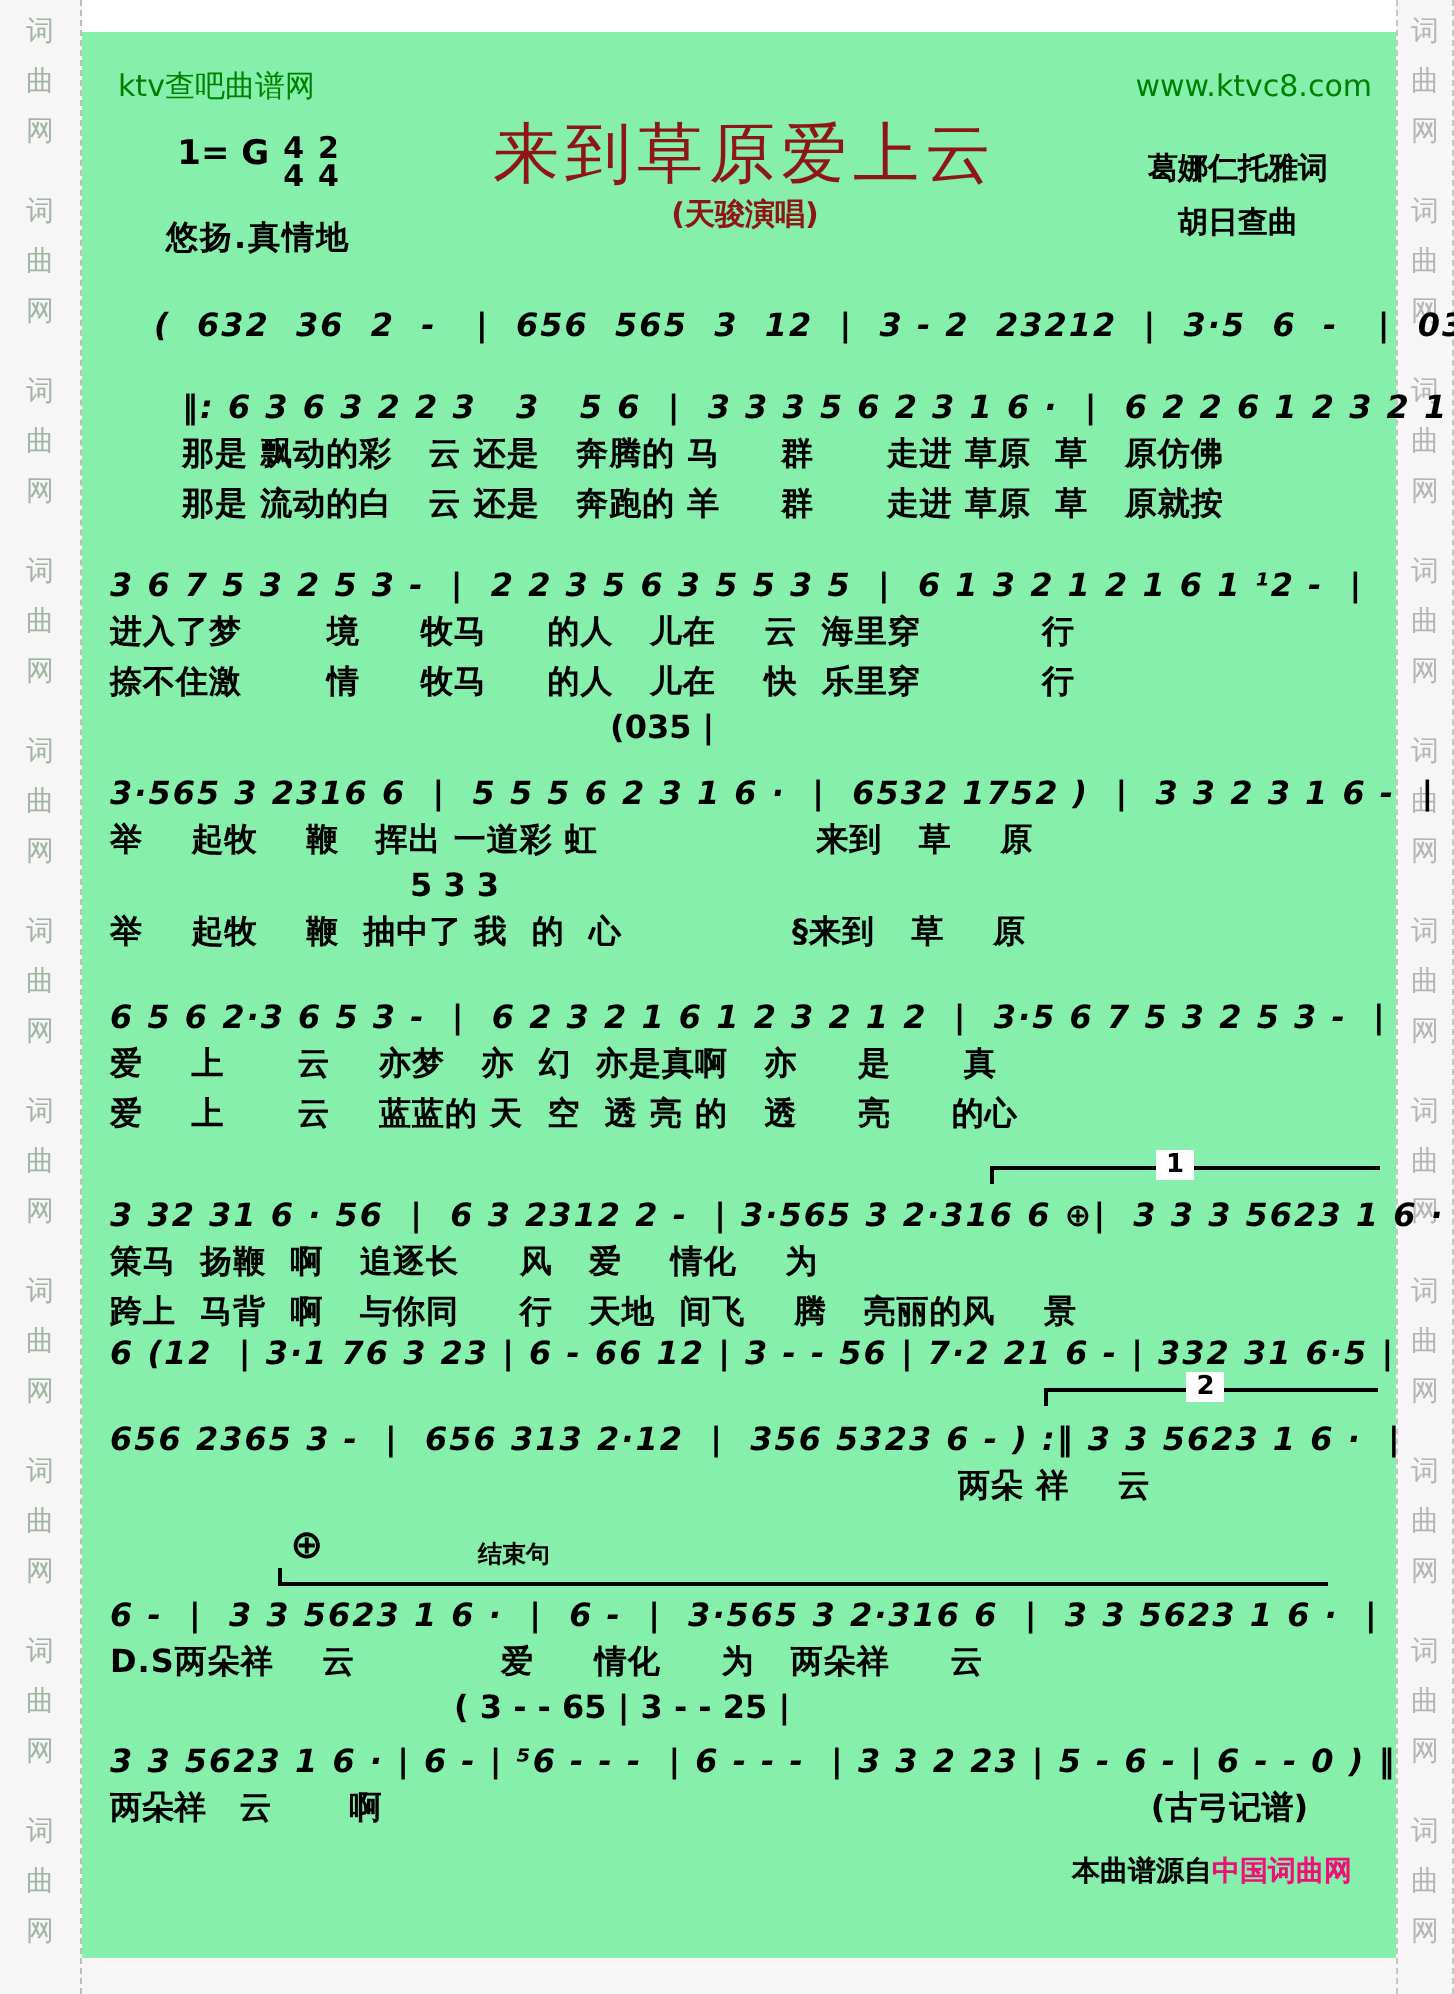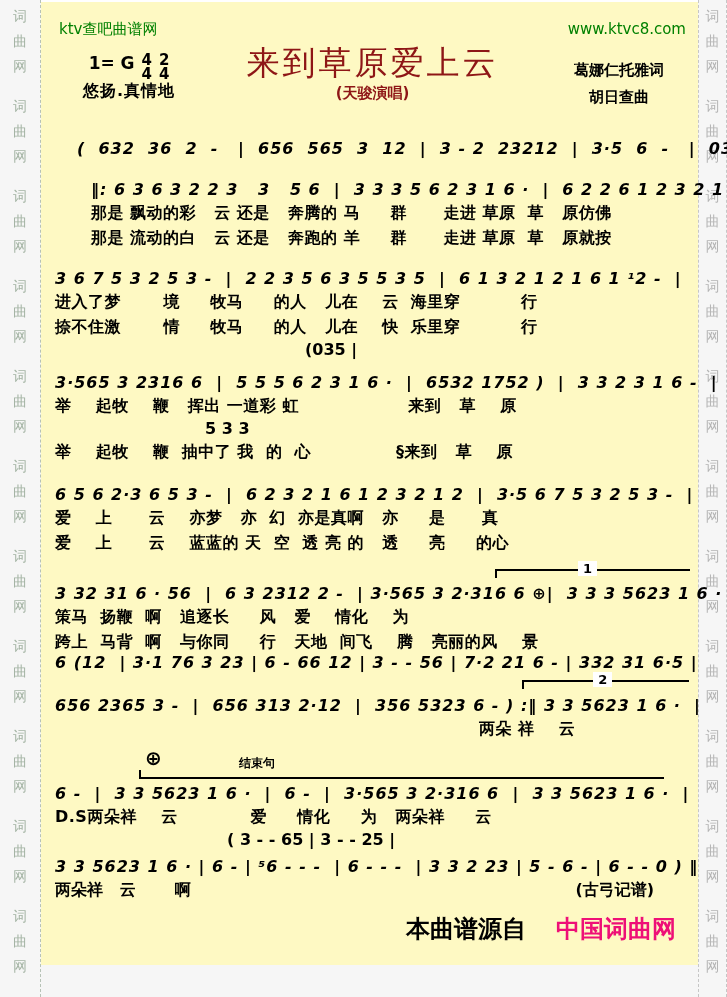--- a/index.html
+++ b/index.html
@@ -14,29 +14,29 @@
     align-items:center; padding-top:4px; font-size:14px; background:#f6f6f6;
   }
   .side span { line-height:25px; }
   .side .gap { height:15px; }
   .side-left  { left:0; width:41px; color:#a4b4a4; border-right:1px dashed #b6c2b6; }
   .side-right { right:0; width:29px; color:#b5b5b5; border-left:1px dashed #c6c6c6; border-right:1px dashed #c6c6c6; }
   .bottom-strip { position:absolute; left:41px; right:29px; bottom:0; height:34px; background:#f6f6f6; }
 
   
   .content {
-    position:absolute; left:41px; top:2px; width:657px; height:963px;
-    background:#fef9c3; padding:18px 8px 0 14px;
+    position:absolute; left:41px; top:16px; width:657px; height:963px;
+    background:#86efac; padding:18px 8px 0 14px;
   }
   .site-row { display:flex; justify-content:space-between; color:#008000; font-size:15px; padding:0 4px; }
   .head { position:relative; height:86px; margin-top:4px; }
   .key-block { position:absolute; left:28px; top:10px; text-align:center; }
   .key-line { display:flex; align-items:flex-start; justify-content:center; gap:7px; font-weight:bold; font-size:17px; }
   .frac { display:inline-flex; flex-direction:column; line-height:14px; font-weight:bold; font-size:15px; text-align:center; }
-  .mood { font-weight:bold; font-size:16px; margin-top:0; letter-spacing:1px; }
+  .mood { font-weight:bold; font-size:16px; margin-top:14px; letter-spacing:1px; }
   .title { text-align:center; color:#8e1616; font-size:33px; font-weight:normal; letter-spacing:3px; line-height:40px; }
   .subtitle { text-align:center; color:#8e1616; font-size:15px; font-weight:bold; margin-top:1px; }
   .credits { position:absolute; right:26px; top:14px; text-align:center; font-weight:bold; font-size:15px; line-height:27px; }
 
   
   .system { position:relative; }
   .notes  { font-style:italic; font-weight:bold; font-size:16px; letter-spacing:1px; white-space:pre; }
   .lyric  { font-weight:bold; font-size:16px; white-space:pre; margin-top:4px; letter-spacing:0.5px; }
   .pickup { font-weight:bold; font-size:16px; white-space:pre; margin-top:2px; }
   .s1  { margin-top:10px; margin-left:22px; }
@@ -64,21 +64,21 @@
   .end-2 { top:-16px; left:467px; width:167px; }
   
   .end-section { position:relative; height:38px; margin-left:84px; margin-right:16px; }
   .end-section .coda { font-size:20px; font-weight:bold; margin-left:6px; }
   .end-section .line { position:absolute; left:0; right:10px; top:31px; border-top:2px solid #000; }
   .end-section .tick { position:absolute; left:0; top:24px; height:8px; border-left:2px solid #000; }
   .end-section .label { position:absolute; left:100px; top:9px; font-weight:bold; font-size:12px; }
   .lyric-row { display:flex; justify-content:space-between; font-weight:bold; font-size:16px; margin-top:4px; white-space:pre; }
   .lyric-row .credit { margin-right:36px; }
 
-  .footer { display:flex; justify-content:flex-end; gap:30px; font-weight:bold; font-size:24px; margin-top:12px; padding-right:14px; }
+  .footer { display:flex; justify-content:flex-end; font-weight:bold; font-size:14px; margin-top:12px; padding-right:14px; }
   .footer .site { color:#ee1077; }
 </style>
 </head>
 <body>
 
 <div class="side side-left">
     <span>词</span>
     <span>曲</span>
     <span>网</span>
     <span class="gap"></span>

